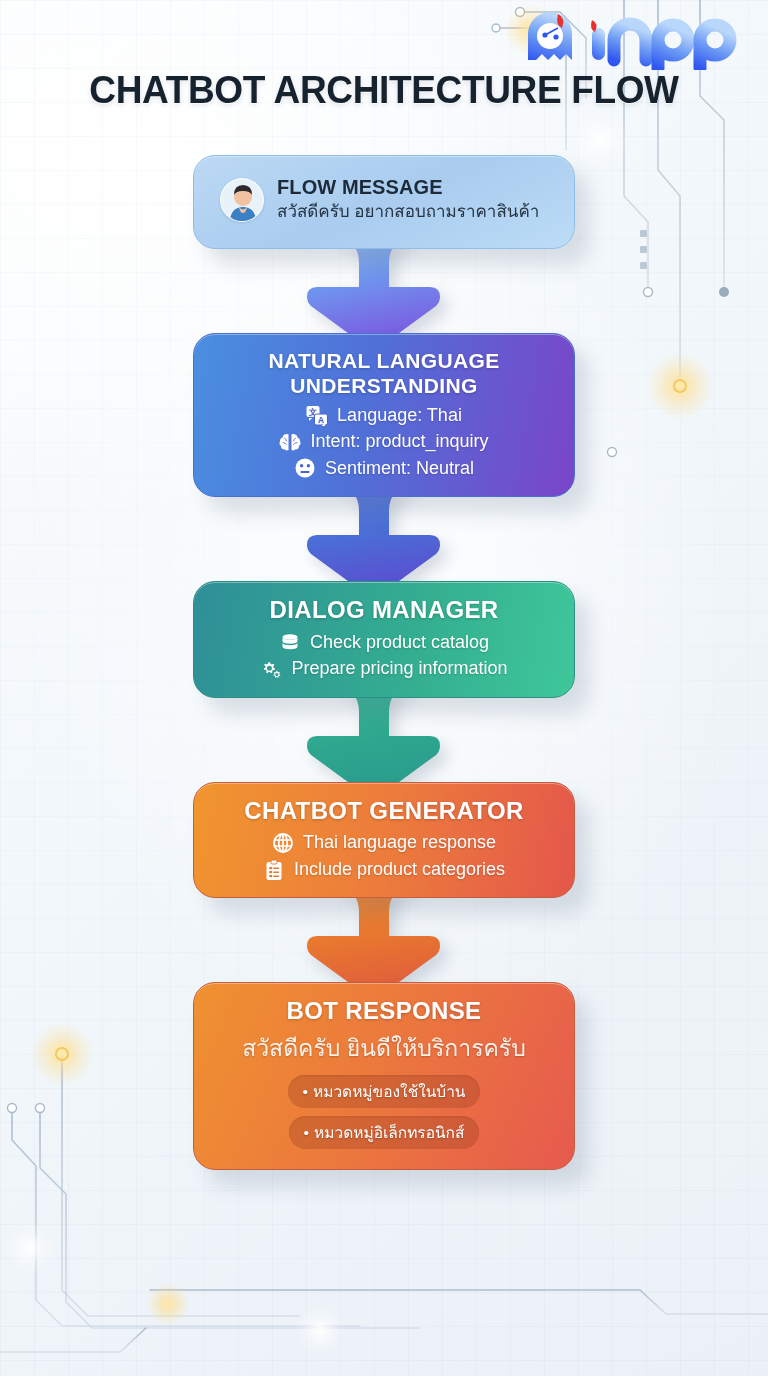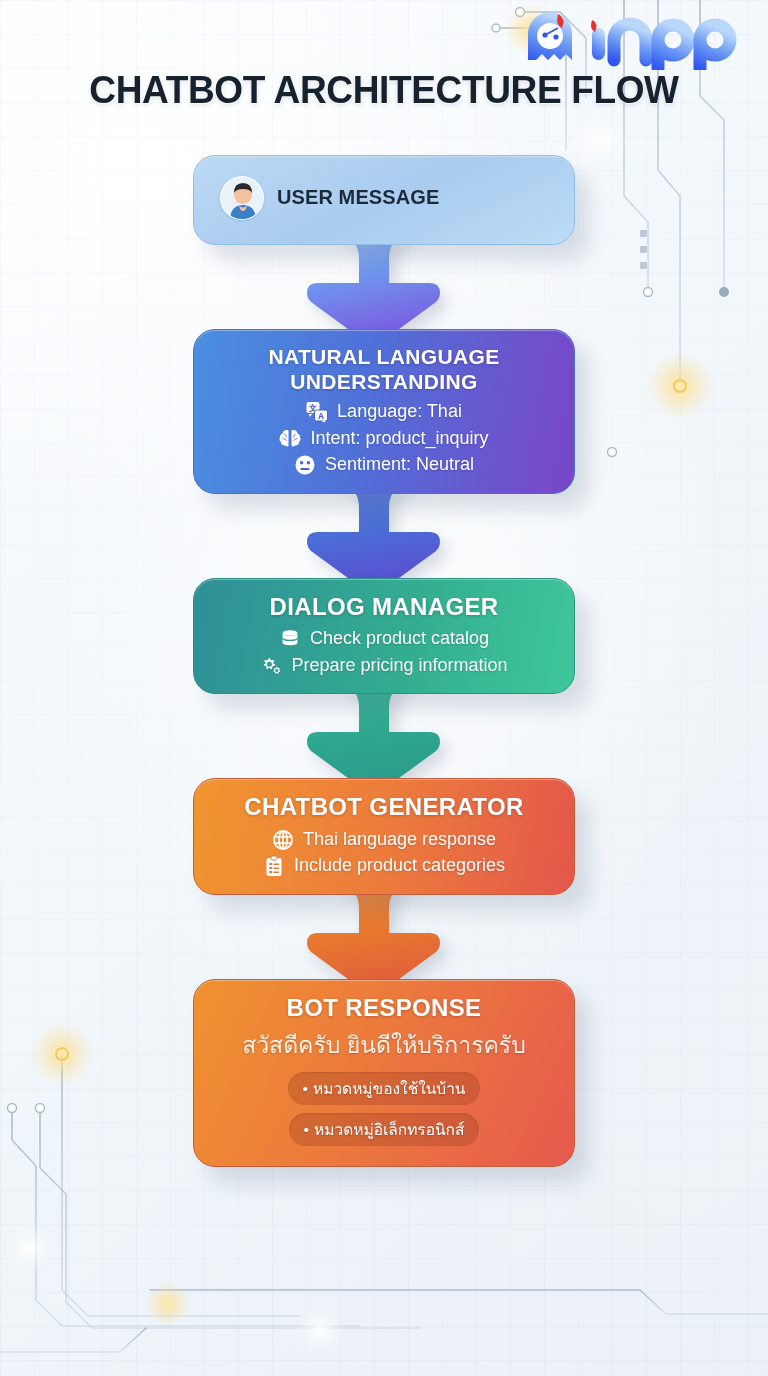--- a/index.html
+++ b/index.html
@@ -301,21 +301,22 @@
         <span class="avatar">
           <svg width="44" height="44" viewBox="0 0 44 44">
             <circle cx="22" cy="22" r="22" fill="#eaf2f9"></circle>
             <circle cx="22" cy="18" r="9" fill="#f2c2a0"></circle>
             <path d="M13 16 q0 -10 9 -10 q9 0 9 10 q-2 -4 -9 -4 q-7 0 -9 4 Z" fill="#2e2a2c"></path>
             <path d="M22 28 q-12 0 -13 14 h26 q-1 -14 -13 -14 Z" fill="#3b80c4"></path>
             <path d="M18 28 q4 5 8 0 q-1 6 -4 6 q-3 0 -4 -6 Z" fill="#f2c2a0"></path>
           </svg>
         </span>
         <span class="user-text">
-          <span class="card-title-user" style="display:block">USER MESSAGE</span>
+          <span class="card-title-user" style="display:block">FLOW MESSAGE</span>
+          <span class="card-sub-user" style="display:block">สวัสดีครับ อยากสอบถามราคาสินค้า</span>
         </span>
       </div>
     </div>
     <div class="arrow">
       <svg width="382" height="112" viewBox="0 0 382 112">
         <defs>
           <linearGradient id="ar1" x1="0" y1="0" x2="0.25" y2="1">
             <stop offset="0%" stop-color="#9fc6ef"></stop>
             <stop offset="45%" stop-color="#6f97ef"></stop>
             <stop offset="100%" stop-color="#7a5ce0"></stop>

